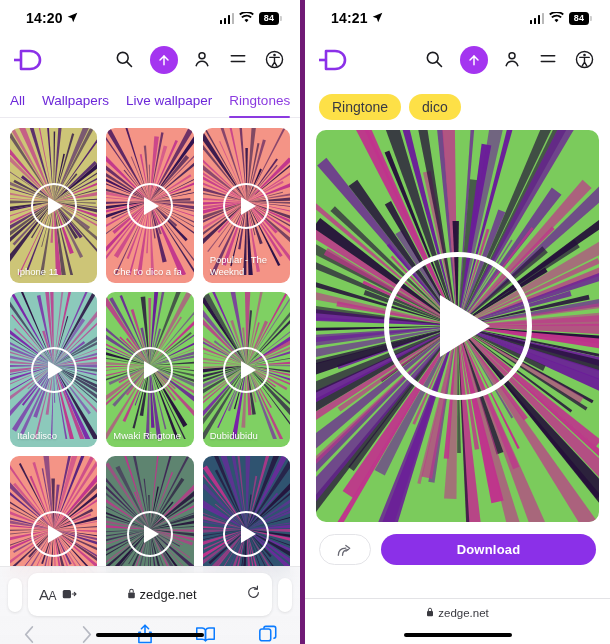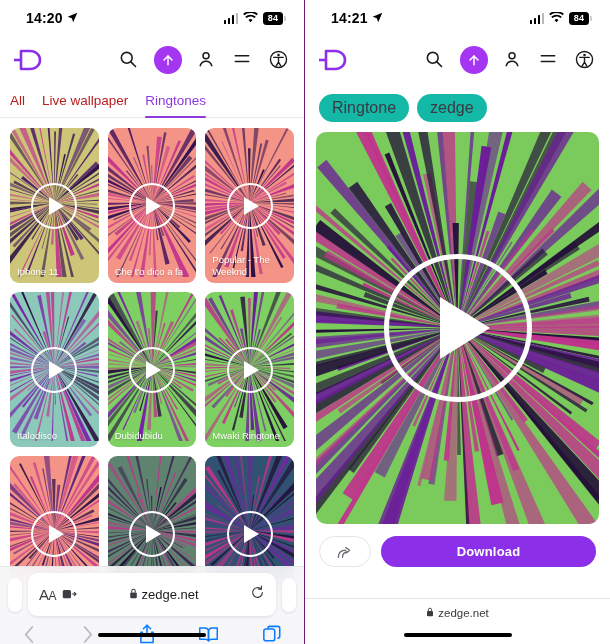--- a/index.html
+++ b/index.html
@@ -9,21 +9,21 @@
     font-family: "Liberation Sans", sans-serif;
     overflow: hidden;
   }
   .screens { display: flex; width: 610px; height: 644px; }
   .phone {
     position: relative;
     width: 305px; height: 644px;
     background: #ffffff;
     overflow: hidden;
   }
-  .phone.left { border-right: 1px solid #701a75; }
+  .phone.left { border-right: 5px solid #701a75; }
 
   
   .statusbar {
     height: 36px; width: 100%;
     display: flex; align-items: center;
     padding: 0 18px 0 26px;
     position: relative;
   }
   .status-time {
     font-size: 14px; font-weight: 600; color: #000;
@@ -64,21 +64,21 @@
   }
 
   
   .tabbar {
     display: flex; align-items: center; gap: 17px;
     padding: 0 10px; height: 34px;
     border-bottom: 1px solid #eceaf0;
     position: relative;
   }
   .tab {
-    font-size: 13.5px; color: #b91c1c; white-space: nowrap;
+    font-size: 13.5px; color: #6d28d9; white-space: nowrap;
     position: relative; height: 34px; display: flex; align-items: center;
   }
   .tab.active { color: #8b3ae0; }
   .tab.active::after {
     content: ""; position: absolute; left: 0; right: 0; bottom: 0;
     height: 2px; background: #8b3ae0; border-radius: 2px;
   }
 
   
   .grid {
@@ -141,22 +141,22 @@
   .tool { color: #0a7bff; }
   .tool.dim { color: #b6b9c2; }
   .homebar {
     position: absolute; bottom: 7px; left: 50%; transform: translateX(-50%);
     width: 108px; height: 4px; border-radius: 3px; background: #000;
   }
 
   
   .chips { display: flex; gap: 8px; padding: 10px 14px 0 14px; }
   .chip {
-    background: #14b8a6; color: #3a3a42;
-    border-radius: 15px; padding: 5px 13px; font-size: 16px;
+    background: #fde047; color: #3a3a42;
+    border-radius: 15px; padding: 5px 13px; font-size: 14px;
   }
   .hero {
     margin: 10px 11px 0 11px;
     height: 392px; border-radius: 10px;
     position: relative; overflow: hidden;
   }
   .hero .playbtn {
     position: absolute; left: 50%; top: 50%; transform: translate(-50%,-50%);
     width: 148px; height: 148px; border-radius: 50%;
     border: 5px solid #ffffff;
@@ -261,20 +261,21 @@
             <circle cx="12" cy="12" r="9.2"></circle>
             <circle cx="12" cy="6.8" r="1.5" fill="#1b1b1f" stroke="none"></circle>
             <path d="M6.6 9.6h10.8M12 9.9v5m0 0-2.6 4.3M12 14.9l2.6 4.3" stroke-linecap="round"></path>
           </svg>
         </span>
       </span>
     </div>
 
     <div class="tabbar">
       <span class="tab">All</span>
+      <span class="tab">Wallpapers</span>
       <span class="tab">Live wallpaper</span>
       <span class="tab active">Ringtones</span>
     </div>
 
     <div class="grid" id="card-grid">
         <div class="card" style="background: rgb(205, 197, 119);">
           <svg class="burst" viewBox="0 0 92 155" preserveAspectRatio="none">
             <path d="M46.0 77.5L90.4 78.5L90.3 79.7Z" fill="#2b1048" opacity="0.55"></path>
             <path d="M46.0 77.5L162.8 91.2L162.4 94.8Z" fill="#4a1a6b" opacity="0.68"></path>
             <path d="M46.0 77.5L114.6 89.6L113.5 94.7Z" fill="#2b1048" opacity="0.78"></path>
@@ -552,20 +553,91 @@
             <path d="M46.0 77.5L92.6 67.8L93.0 70.1Z" fill="#c0338c" opacity="0.85"></path>
             <path d="M46.0 77.5L101.0 72.7L101.2 75.7Z" fill="#c0338c" opacity="0.56"></path>
           </svg>
           <div class="playbtn">
             <div class="tri"></div>
           </div>
           <div class="caption">Italodisco</div>
         </div>
         <div class="card" style="background: rgb(127, 208, 99);">
           <svg class="burst" viewBox="0 0 92 155" preserveAspectRatio="none">
+            <path d="M46.0 77.5L88.5 78.7L88.4 80.1Z" fill="#c0338c" opacity="0.70"></path>
+            <path d="M46.0 77.5L105.0 83.3L104.8 85.2Z" fill="#241039" opacity="0.64"></path>
+            <path d="M46.0 77.5L103.5 88.7L102.9 91.4Z" fill="#241039" opacity="0.57"></path>
+            <path d="M46.0 77.5L114.6 99.2L113.4 102.6Z" fill="#241039" opacity="0.69"></path>
+            <path d="M46.0 77.5L156.3 120.8L152.8 128.8Z" fill="#6b1d99" opacity="0.55"></path>
+            <path d="M46.0 77.5L134.1 127.4L131.7 131.4Z" fill="#c0338c" opacity="0.75"></path>
+            <path d="M46.0 77.5L127.2 133.9L122.9 139.7Z" fill="#6b1d99" opacity="0.85"></path>
+            <path d="M46.0 77.5L73.6 101.3L72.5 102.4Z" fill="#c0338c" opacity="0.80"></path>
+            <path d="M46.0 77.5L108.7 141.5L105.1 144.9Z" fill="#c0338c" opacity="0.83"></path>
+            <path d="M46.0 77.5L74.0 113.5L72.3 114.9Z" fill="#c0338c" opacity="0.77"></path>
+            <path d="M46.0 77.5L85.7 139.9L81.6 142.4Z" fill="#241039" opacity="0.97"></path>
+            <path d="M46.0 77.5L97.0 181.0L95.1 182.0Z" fill="#241039" opacity="0.85"></path>
+            <path d="M46.0 77.5L79.1 159.7L75.8 161.0Z" fill="#241039" opacity="0.95"></path>
+            <path d="M46.0 77.5L63.7 144.3L62.0 144.8Z" fill="#6b1d99" opacity="0.65"></path>
+            <path d="M46.0 77.5L62.2 177.3L56.0 178.1Z" fill="#6b1d99" opacity="0.85"></path>
+            <path d="M46.0 77.5L51.2 142.9L47.6 143.1Z" fill="#6b1d99" opacity="0.96"></path>
+            <path d="M46.0 77.5L45.4 190.9L39.8 190.7Z" fill="#6b1d99" opacity="0.78"></path>
+            <path d="M46.0 77.5L39.2 130.7L35.5 130.0Z" fill="#241039" opacity="0.85"></path>
+            <path d="M46.0 77.5L30.2 143.8L27.9 143.3Z" fill="#241039" opacity="0.84"></path>
+            <path d="M46.0 77.5L31.2 119.6L30.2 119.3Z" fill="#6b1d99" opacity="0.95"></path>
+            <path d="M46.0 77.5L20.3 136.9L17.5 135.6Z" fill="#c0338c" opacity="0.90"></path>
+            <path d="M46.0 77.5L-6.1 167.0L-10.1 164.5Z" fill="#c0338c" opacity="0.63"></path>
+            <path d="M46.0 77.5L22.9 109.1L20.8 107.5Z" fill="#c0338c" opacity="0.74"></path>
+            <path d="M46.0 77.5L9.3 120.8L6.7 118.5Z" fill="#6b1d99" opacity="0.60"></path>
+            <path d="M46.0 77.5L-23.4 140.9L-25.5 138.5Z" fill="#c0338c" opacity="0.83"></path>
+            <path d="M46.0 77.5L-35.4 142.3L-39.8 136.4Z" fill="#c0338c" opacity="0.64"></path>
+            <path d="M46.0 77.5L14.1 96.1L13.1 94.3Z" fill="#c0338c" opacity="0.86"></path>
+            <path d="M46.0 77.5L4.0 97.9L2.8 95.2Z" fill="#6b1d99" opacity="0.56"></path>
+            <path d="M46.0 77.5L-26.8 102.6L-27.7 99.9Z" fill="#241039" opacity="0.69"></path>
+            <path d="M46.0 77.5L-48.1 100.3L-48.8 97.2Z" fill="#c0338c" opacity="0.84"></path>
+            <path d="M46.0 77.5L-6.8 83.8L-6.9 82.8Z" fill="#c0338c" opacity="0.76"></path>
+            <path d="M46.0 77.5L-3.7 79.8L-3.8 78.2Z" fill="#c0338c" opacity="0.93"></path>
+            <path d="M46.0 77.5L-28.2 76.0L-28.0 71.5Z" fill="#c0338c" opacity="0.56"></path>
+            <path d="M46.0 77.5L-73.3 59.5L-72.8 56.3Z" fill="#241039" opacity="0.58"></path>
+            <path d="M46.0 77.5L-64.9 50.9L-63.1 44.2Z" fill="#241039" opacity="0.94"></path>
+            <path d="M46.0 77.5L-11.0 56.1L-10.5 54.8Z" fill="#6b1d99" opacity="0.97"></path>
+            <path d="M46.0 77.5L-32.7 40.7L-31.5 38.3Z" fill="#c0338c" opacity="0.94"></path>
+            <path d="M46.0 77.5L-45.9 21.6L-41.9 15.5Z" fill="#6b1d99" opacity="0.76"></path>
+            <path d="M46.0 77.5L-3.9 37.8L-2.0 35.6Z" fill="#6b1d99" opacity="0.76"></path>
+            <path d="M46.0 77.5L14.1 48.1L15.2 46.9Z" fill="#c0338c" opacity="1.00"></path>
+            <path d="M46.0 77.5L21.0 49.7L22.6 48.3Z" fill="#c0338c" opacity="0.88"></path>
+            <path d="M46.0 77.5L-7.1 4.9L-1.8 1.3Z" fill="#c0338c" opacity="0.85"></path>
+            <path d="M46.0 77.5L3.3 7.4L6.8 5.4Z" fill="#6b1d99" opacity="0.77"></path>
+            <path d="M46.0 77.5L14.3 4.1L16.8 3.1Z" fill="#6b1d99" opacity="0.89"></path>
+            <path d="M46.0 77.5L26.0 19.0L28.9 18.0Z" fill="#c0338c" opacity="0.85"></path>
+            <path d="M46.0 77.5L36.2 38.1L39.0 37.5Z" fill="#6b1d99" opacity="0.76"></path>
+            <path d="M46.0 77.5L36.5 5.2L41.3 4.7Z" fill="#241039" opacity="0.82"></path>
+            <path d="M46.0 77.5L44.6 6.3L47.6 6.3Z" fill="#c0338c" opacity="0.78"></path>
+            <path d="M46.0 77.5L52.0 -17.7L57.0 -17.2Z" fill="#6b1d99" opacity="0.99"></path>
+            <path d="M46.0 77.5L63.6 -29.0L67.2 -28.4Z" fill="#6b1d99" opacity="0.72"></path>
+            <path d="M46.0 77.5L56.0 38.4L58.1 39.0Z" fill="#6b1d99" opacity="0.69"></path>
+            <path d="M46.0 77.5L74.6 -1.6L78.8 0.1Z" fill="#241039" opacity="0.62"></path>
+            <path d="M46.0 77.5L94.2 -18.7L100.4 -15.3Z" fill="#c0338c" opacity="0.61"></path>
+            <path d="M46.0 77.5L78.5 25.8L80.1 26.8Z" fill="#c0338c" opacity="0.60"></path>
+            <path d="M46.0 77.5L108.6 1.5L110.3 3.0Z" fill="#6b1d99" opacity="0.56"></path>
+            <path d="M46.0 77.5L101.6 21.7L104.2 24.3Z" fill="#c0338c" opacity="0.99"></path>
+            <path d="M46.0 77.5L89.1 42.2L90.4 43.8Z" fill="#241039" opacity="0.57"></path>
+            <path d="M46.0 77.5L95.9 42.6L96.7 43.8Z" fill="#6b1d99" opacity="0.87"></path>
+            <path d="M46.0 77.5L146.6 25.5L148.6 29.6Z" fill="#6b1d99" opacity="0.99"></path>
+            <path d="M46.0 77.5L154.3 35.8L155.0 37.7Z" fill="#c0338c" opacity="0.62"></path>
+            <path d="M46.0 77.5L106.2 58.5L107.2 62.1Z" fill="#6b1d99" opacity="0.68"></path>
+            <path d="M46.0 77.5L93.6 66.6L94.1 69.1Z" fill="#6b1d99" opacity="0.66"></path>
+            <path d="M46.0 77.5L125.4 70.8L125.6 73.9Z" fill="#241039" opacity="0.80"></path>
+          </svg>
+          <div class="playbtn">
+            <div class="tri"></div>
+          </div>
+          <div class="caption">Mwaki Ringtone</div>
+        </div>
+        <div class="card" style="background: rgb(127, 208, 99);">
+          <svg class="burst" viewBox="0 0 92 155" preserveAspectRatio="none">
             <path d="M46.0 77.5L105.8 77.1L105.8 78.3Z" fill="#7a1fa8" opacity="0.67"></path>
             <path d="M46.0 77.5L116.5 85.7L116.1 88.8Z" fill="#2a1242" opacity="0.83"></path>
             <path d="M46.0 77.5L138.9 95.8L138.1 99.6Z" fill="#c0338c" opacity="0.88"></path>
             <path d="M46.0 77.5L126.6 101.6L125.6 104.7Z" fill="#7a1fa8" opacity="0.92"></path>
             <path d="M46.0 77.5L114.7 105.2L113.6 107.8Z" fill="#c0338c" opacity="0.88"></path>
             <path d="M46.0 77.5L89.0 101.1L87.6 103.5Z" fill="#c0338c" opacity="0.73"></path>
             <path d="M46.0 77.5L76.8 99.3L75.9 100.4Z" fill="#c0338c" opacity="0.98"></path>
             <path d="M46.0 77.5L117.3 137.8L115.3 140.1Z" fill="#2a1242" opacity="0.75"></path>
             <path d="M46.0 77.5L101.8 132.8L97.6 136.7Z" fill="#2a1242" opacity="0.72"></path>
             <path d="M46.0 77.5L104.6 154.6L103.2 155.7Z" fill="#2a1242" opacity="0.89"></path>
@@ -620,91 +692,20 @@
             <path d="M46.0 77.5L128.8 29.1L132.2 35.4Z" fill="#c0338c" opacity="0.79"></path>
             <path d="M46.0 77.5L142.4 35.8L144.3 40.4Z" fill="#c0338c" opacity="0.60"></path>
             <path d="M46.0 77.5L100.3 59.5L101.1 62.3Z" fill="#7a1fa8" opacity="0.87"></path>
             <path d="M46.0 77.5L135.2 61.7L135.5 63.6Z" fill="#2a1242" opacity="0.75"></path>
             <path d="M46.0 77.5L113.2 71.7L113.4 74.9Z" fill="#c0338c" opacity="0.91"></path>
           </svg>
           <div class="playbtn">
             <div class="tri"></div>
           </div>
           <div class="caption">Dubidubidu</div>
-        </div>
-        <div class="card" style="background: rgb(127, 208, 99);">
-          <svg class="burst" viewBox="0 0 92 155" preserveAspectRatio="none">
-            <path d="M46.0 77.5L88.5 78.7L88.4 80.1Z" fill="#c0338c" opacity="0.70"></path>
-            <path d="M46.0 77.5L105.0 83.3L104.8 85.2Z" fill="#241039" opacity="0.64"></path>
-            <path d="M46.0 77.5L103.5 88.7L102.9 91.4Z" fill="#241039" opacity="0.57"></path>
-            <path d="M46.0 77.5L114.6 99.2L113.4 102.6Z" fill="#241039" opacity="0.69"></path>
-            <path d="M46.0 77.5L156.3 120.8L152.8 128.8Z" fill="#6b1d99" opacity="0.55"></path>
-            <path d="M46.0 77.5L134.1 127.4L131.7 131.4Z" fill="#c0338c" opacity="0.75"></path>
-            <path d="M46.0 77.5L127.2 133.9L122.9 139.7Z" fill="#6b1d99" opacity="0.85"></path>
-            <path d="M46.0 77.5L73.6 101.3L72.5 102.4Z" fill="#c0338c" opacity="0.80"></path>
-            <path d="M46.0 77.5L108.7 141.5L105.1 144.9Z" fill="#c0338c" opacity="0.83"></path>
-            <path d="M46.0 77.5L74.0 113.5L72.3 114.9Z" fill="#c0338c" opacity="0.77"></path>
-            <path d="M46.0 77.5L85.7 139.9L81.6 142.4Z" fill="#241039" opacity="0.97"></path>
-            <path d="M46.0 77.5L97.0 181.0L95.1 182.0Z" fill="#241039" opacity="0.85"></path>
-            <path d="M46.0 77.5L79.1 159.7L75.8 161.0Z" fill="#241039" opacity="0.95"></path>
-            <path d="M46.0 77.5L63.7 144.3L62.0 144.8Z" fill="#6b1d99" opacity="0.65"></path>
-            <path d="M46.0 77.5L62.2 177.3L56.0 178.1Z" fill="#6b1d99" opacity="0.85"></path>
-            <path d="M46.0 77.5L51.2 142.9L47.6 143.1Z" fill="#6b1d99" opacity="0.96"></path>
-            <path d="M46.0 77.5L45.4 190.9L39.8 190.7Z" fill="#6b1d99" opacity="0.78"></path>
-            <path d="M46.0 77.5L39.2 130.7L35.5 130.0Z" fill="#241039" opacity="0.85"></path>
-            <path d="M46.0 77.5L30.2 143.8L27.9 143.3Z" fill="#241039" opacity="0.84"></path>
-            <path d="M46.0 77.5L31.2 119.6L30.2 119.3Z" fill="#6b1d99" opacity="0.95"></path>
-            <path d="M46.0 77.5L20.3 136.9L17.5 135.6Z" fill="#c0338c" opacity="0.90"></path>
-            <path d="M46.0 77.5L-6.1 167.0L-10.1 164.5Z" fill="#c0338c" opacity="0.63"></path>
-            <path d="M46.0 77.5L22.9 109.1L20.8 107.5Z" fill="#c0338c" opacity="0.74"></path>
-            <path d="M46.0 77.5L9.3 120.8L6.7 118.5Z" fill="#6b1d99" opacity="0.60"></path>
-            <path d="M46.0 77.5L-23.4 140.9L-25.5 138.5Z" fill="#c0338c" opacity="0.83"></path>
-            <path d="M46.0 77.5L-35.4 142.3L-39.8 136.4Z" fill="#c0338c" opacity="0.64"></path>
-            <path d="M46.0 77.5L14.1 96.1L13.1 94.3Z" fill="#c0338c" opacity="0.86"></path>
-            <path d="M46.0 77.5L4.0 97.9L2.8 95.2Z" fill="#6b1d99" opacity="0.56"></path>
-            <path d="M46.0 77.5L-26.8 102.6L-27.7 99.9Z" fill="#241039" opacity="0.69"></path>
-            <path d="M46.0 77.5L-48.1 100.3L-48.8 97.2Z" fill="#c0338c" opacity="0.84"></path>
-            <path d="M46.0 77.5L-6.8 83.8L-6.9 82.8Z" fill="#c0338c" opacity="0.76"></path>
-            <path d="M46.0 77.5L-3.7 79.8L-3.8 78.2Z" fill="#c0338c" opacity="0.93"></path>
-            <path d="M46.0 77.5L-28.2 76.0L-28.0 71.5Z" fill="#c0338c" opacity="0.56"></path>
-            <path d="M46.0 77.5L-73.3 59.5L-72.8 56.3Z" fill="#241039" opacity="0.58"></path>
-            <path d="M46.0 77.5L-64.9 50.9L-63.1 44.2Z" fill="#241039" opacity="0.94"></path>
-            <path d="M46.0 77.5L-11.0 56.1L-10.5 54.8Z" fill="#6b1d99" opacity="0.97"></path>
-            <path d="M46.0 77.5L-32.7 40.7L-31.5 38.3Z" fill="#c0338c" opacity="0.94"></path>
-            <path d="M46.0 77.5L-45.9 21.6L-41.9 15.5Z" fill="#6b1d99" opacity="0.76"></path>
-            <path d="M46.0 77.5L-3.9 37.8L-2.0 35.6Z" fill="#6b1d99" opacity="0.76"></path>
-            <path d="M46.0 77.5L14.1 48.1L15.2 46.9Z" fill="#c0338c" opacity="1.00"></path>
-            <path d="M46.0 77.5L21.0 49.7L22.6 48.3Z" fill="#c0338c" opacity="0.88"></path>
-            <path d="M46.0 77.5L-7.1 4.9L-1.8 1.3Z" fill="#c0338c" opacity="0.85"></path>
-            <path d="M46.0 77.5L3.3 7.4L6.8 5.4Z" fill="#6b1d99" opacity="0.77"></path>
-            <path d="M46.0 77.5L14.3 4.1L16.8 3.1Z" fill="#6b1d99" opacity="0.89"></path>
-            <path d="M46.0 77.5L26.0 19.0L28.9 18.0Z" fill="#c0338c" opacity="0.85"></path>
-            <path d="M46.0 77.5L36.2 38.1L39.0 37.5Z" fill="#6b1d99" opacity="0.76"></path>
-            <path d="M46.0 77.5L36.5 5.2L41.3 4.7Z" fill="#241039" opacity="0.82"></path>
-            <path d="M46.0 77.5L44.6 6.3L47.6 6.3Z" fill="#c0338c" opacity="0.78"></path>
-            <path d="M46.0 77.5L52.0 -17.7L57.0 -17.2Z" fill="#6b1d99" opacity="0.99"></path>
-            <path d="M46.0 77.5L63.6 -29.0L67.2 -28.4Z" fill="#6b1d99" opacity="0.72"></path>
-            <path d="M46.0 77.5L56.0 38.4L58.1 39.0Z" fill="#6b1d99" opacity="0.69"></path>
-            <path d="M46.0 77.5L74.6 -1.6L78.8 0.1Z" fill="#241039" opacity="0.62"></path>
-            <path d="M46.0 77.5L94.2 -18.7L100.4 -15.3Z" fill="#c0338c" opacity="0.61"></path>
-            <path d="M46.0 77.5L78.5 25.8L80.1 26.8Z" fill="#c0338c" opacity="0.60"></path>
-            <path d="M46.0 77.5L108.6 1.5L110.3 3.0Z" fill="#6b1d99" opacity="0.56"></path>
-            <path d="M46.0 77.5L101.6 21.7L104.2 24.3Z" fill="#c0338c" opacity="0.99"></path>
-            <path d="M46.0 77.5L89.1 42.2L90.4 43.8Z" fill="#241039" opacity="0.57"></path>
-            <path d="M46.0 77.5L95.9 42.6L96.7 43.8Z" fill="#6b1d99" opacity="0.87"></path>
-            <path d="M46.0 77.5L146.6 25.5L148.6 29.6Z" fill="#6b1d99" opacity="0.99"></path>
-            <path d="M46.0 77.5L154.3 35.8L155.0 37.7Z" fill="#c0338c" opacity="0.62"></path>
-            <path d="M46.0 77.5L106.2 58.5L107.2 62.1Z" fill="#6b1d99" opacity="0.68"></path>
-            <path d="M46.0 77.5L93.6 66.6L94.1 69.1Z" fill="#6b1d99" opacity="0.66"></path>
-            <path d="M46.0 77.5L125.4 70.8L125.6 73.9Z" fill="#241039" opacity="0.80"></path>
-          </svg>
-          <div class="playbtn">
-            <div class="tri"></div>
-          </div>
-          <div class="caption">Mwaki Ringtone</div>
         </div>
         <div class="card" style="background: rgb(244, 148, 134);">
           <svg class="burst" viewBox="0 0 92 155" preserveAspectRatio="none">
             <path d="M46.0 77.5L155.8 79.1L155.6 84.0Z" fill="#c0338c" opacity="0.73"></path>
             <path d="M46.0 77.5L93.2 83.7L93.1 84.7Z" fill="#2b1048" opacity="0.91"></path>
             <path d="M46.0 77.5L151.2 97.7L150.0 103.3Z" fill="#55207f" opacity="0.70"></path>
             <path d="M46.0 77.5L103.6 93.7L102.5 97.1Z" fill="#55207f" opacity="0.90"></path>
             <path d="M46.0 77.5L118.2 107.7L116.7 111.1Z" fill="#2b1048" opacity="0.68"></path>
             <path d="M46.0 77.5L105.4 112.2L104.1 114.3Z" fill="#55207f" opacity="0.77"></path>
             <path d="M46.0 77.5L109.2 118.7L107.1 121.8Z" fill="#2b1048" opacity="0.72"></path>
@@ -1041,21 +1042,21 @@
             <circle cx="12" cy="12" r="9.2"></circle>
             <circle cx="12" cy="6.8" r="1.5" fill="#1b1b1f" stroke="none"></circle>
             <path d="M6.6 9.6h10.8M12 9.9v5m0 0-2.6 4.3M12 14.9l2.6 4.3" stroke-linecap="round"></path>
           </svg>
         </span>
       </span>
     </div>
 
     <div class="chips">
       <span class="chip">Ringtone</span>
-      <span class="chip">zedge</span>
+      <span class="chip">dico</span>
     </div>
 
     <div class="hero" id="hero-art" style="background: rgb(123, 203, 92);">
         <svg class="burst" viewBox="0 0 283 392" preserveAspectRatio="none">
           <path d="M141.5 196.0L331.7 193.1L331.4 206.6Z" fill="#c0338c" opacity="0.78"></path>
           <path d="M141.5 196.0L416.4 214.5L414.9 230.1Z" fill="#241039" opacity="0.98"></path>
           <path d="M141.5 196.0L442.9 222.5L440.5 242.8Z" fill="#c0338c" opacity="0.98"></path>
           <path d="M141.5 196.0L439.7 254.3L438.5 260.5Z" fill="#241039" opacity="0.89"></path>
           <path d="M141.5 196.0L345.3 240.7L342.3 252.6Z" fill="#6b1d99" opacity="0.92"></path>
           <path d="M141.5 196.0L359.1 247.8L354.5 264.1Z" fill="#241039" opacity="0.81"></path>

